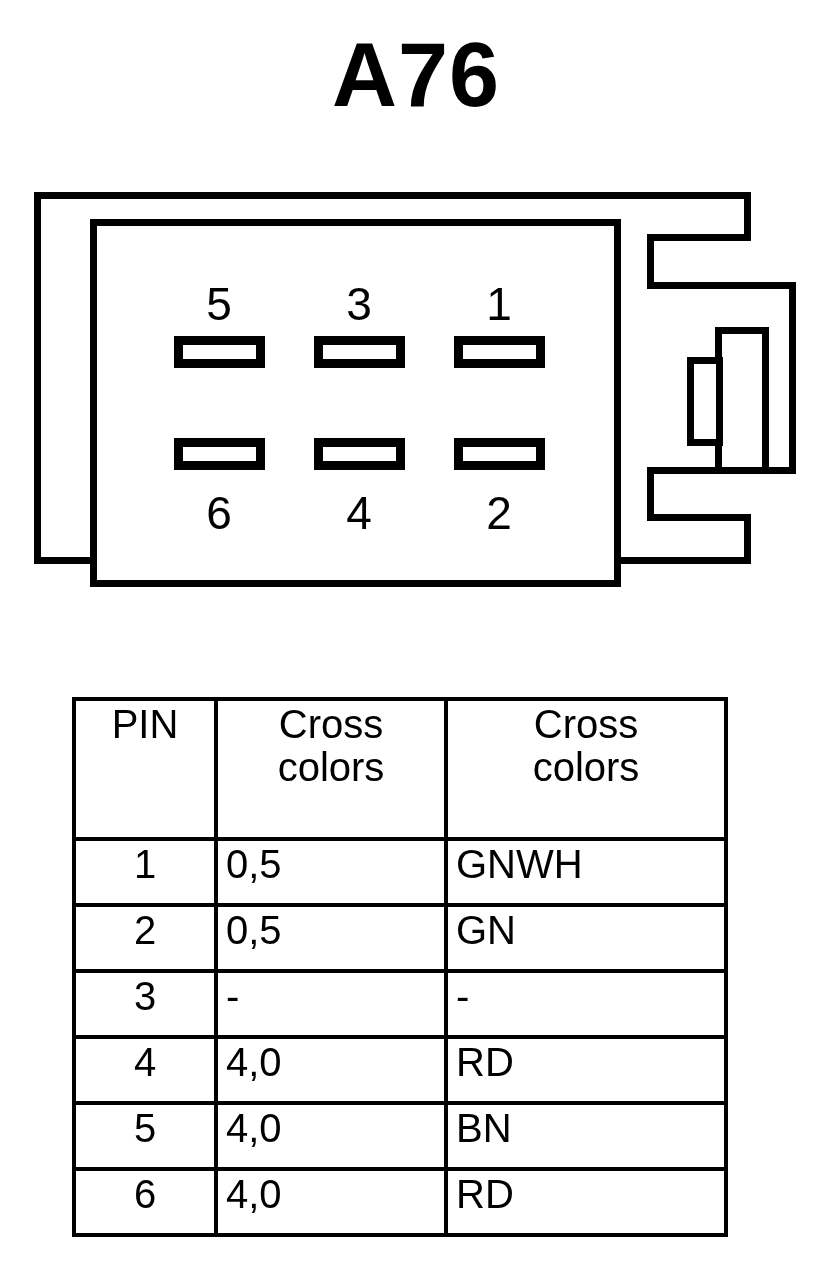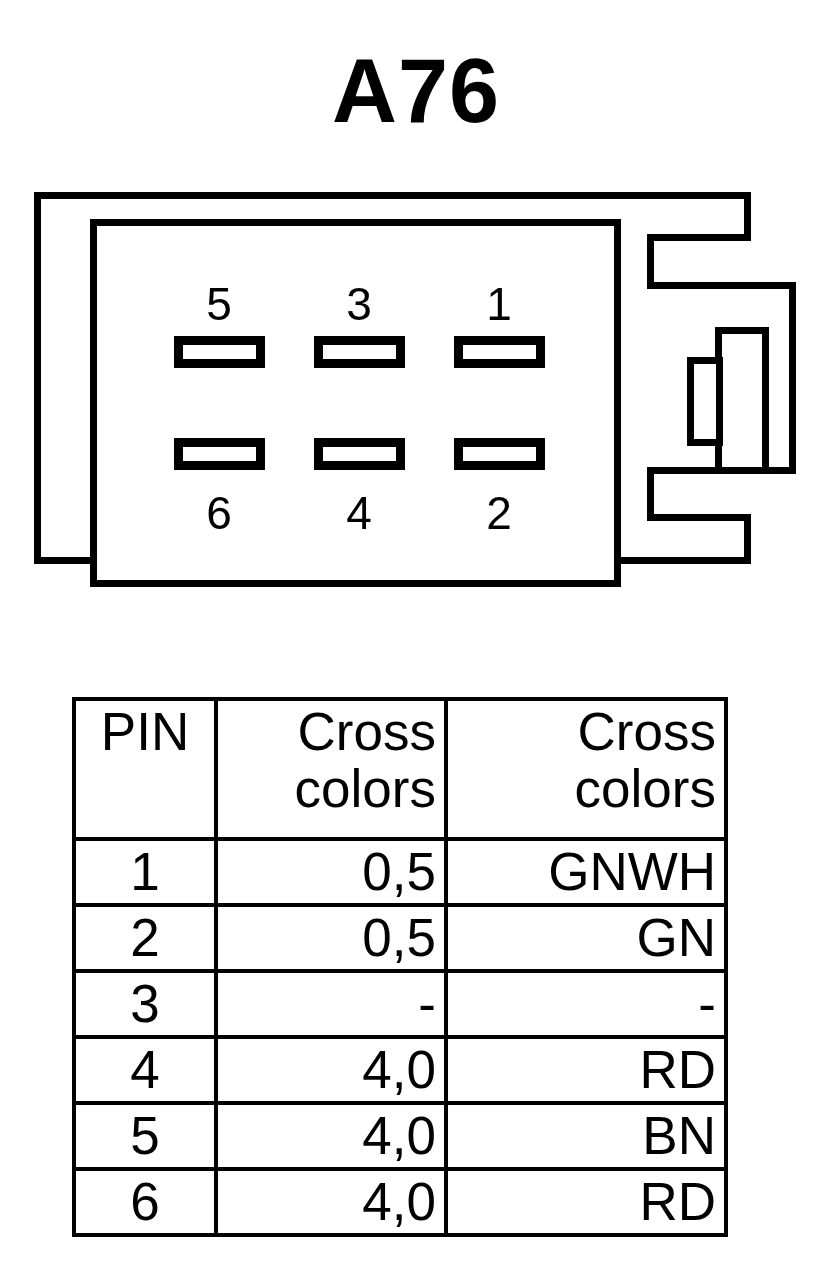--- a/index.html
+++ b/index.html
@@ -20,21 +20,20 @@
   #title {
     position: absolute;
     left: 0;
     top: 30px;
     width: 832px;
     text-align: center;
     font-size: 90px;
     font-weight: bold;
     letter-spacing: 1px;
     line-height: 1;
-    margin-top: 16px;
   }
 
   
   #connector {
     position: absolute;
     left: 0;
     top: 180px;
     width: 832px;
     height: 440px;
   }
@@ -56,43 +55,43 @@
   }
   table.pin-table {
     border-collapse: collapse;
     width: 652px;
     table-layout: fixed;
   }
   table.pin-table td,
   table.pin-table th {
     border: 4px solid #000000;
     font-weight: normal;
-    font-size: 53px;
+    font-size: 40px;
     line-height: 1.08;
     padding: 2px 8px;
     vertical-align: top;
   }
   
   col.c-pin    { width: 142px; }
   col.c-cross  { width: 230px; }
   col.c-color  { width: 280px; }
 
   thead th {
     height: 132px;
-    text-align: right;
+    text-align: center;
     vertical-align: top;
     padding-top: 4px;
   }
   tbody td {
     height: 58px;
     vertical-align: top;
     padding-top: 0px;
   }
   td.pin-col   { text-align: center; }
-  td.val-col   { text-align: right; padding-left: 14px; }
+  td.val-col   { text-align: left; padding-left: 14px; }
   th.pin-col   { text-align: center; }
 </style>
 </head>
 <body>
 
 <div id="title">A76</div>
 
 <div id="connector">
   <svg width="832" height="440" viewBox="0 0 832 440">
 

